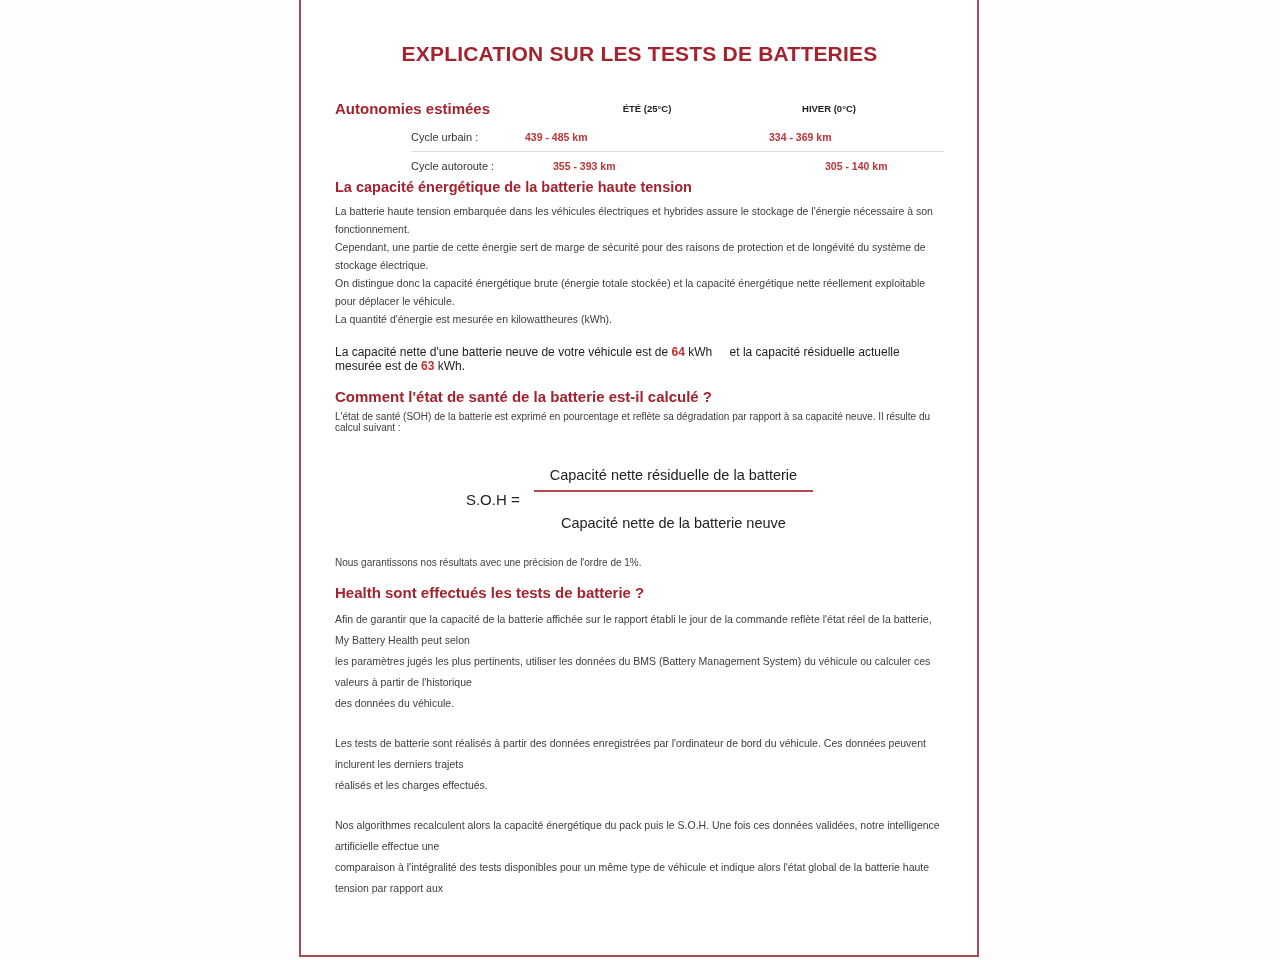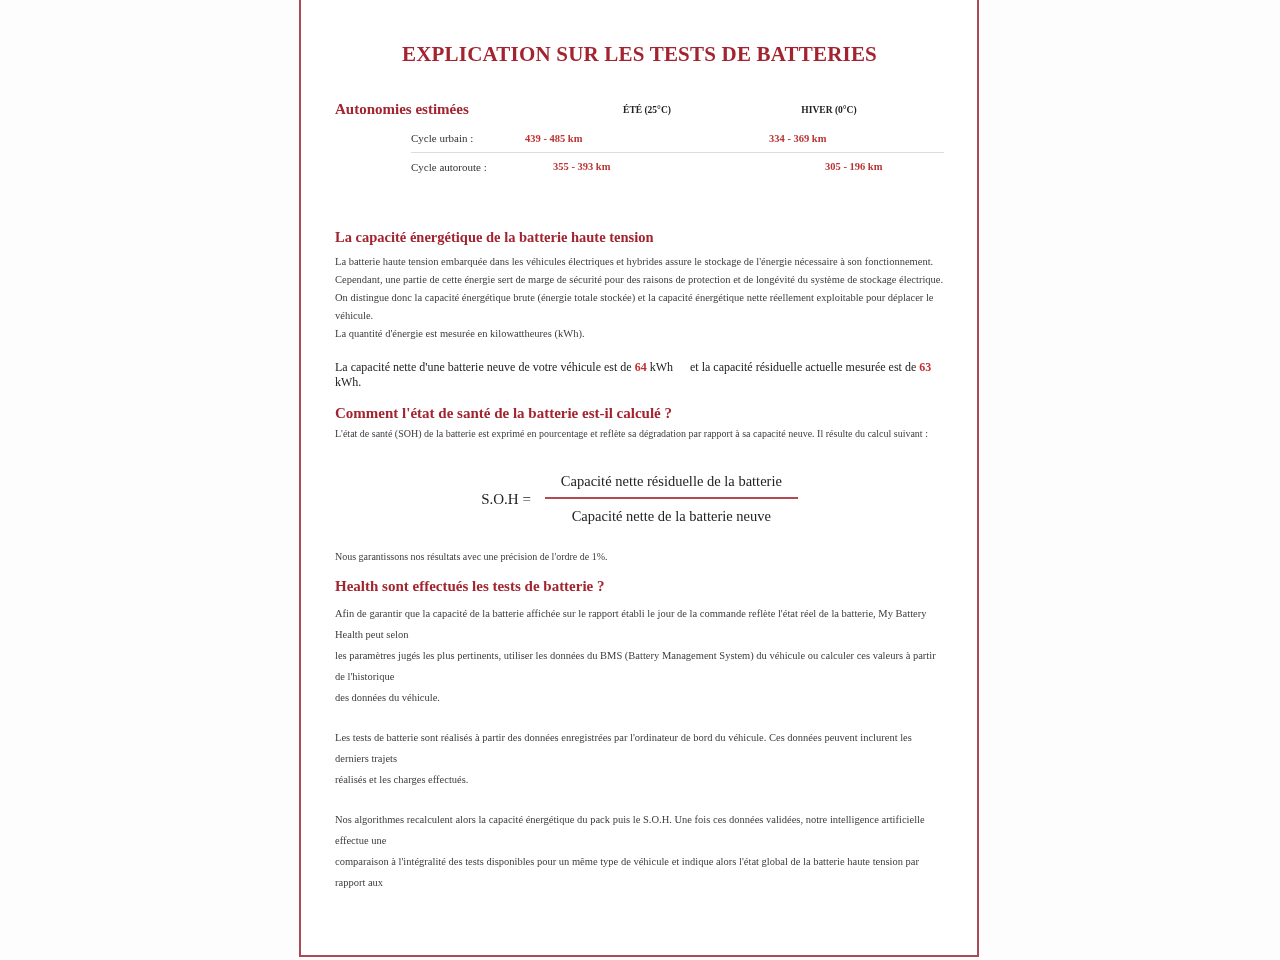--- a/index.html
+++ b/index.html
@@ -1,17 +1,17 @@
 <!DOCTYPE html>
 <html><head>
 <meta charset="utf-8">
 <style>
   * { margin:0; padding:0; box-sizing:border-box; }
   html,body { width:1280px; height:960px; background:#fdfdfd; font-family:"Liberation Sans", sans-serif; }
-  .canvas { position:relative; width:1280px; height:960px; overflow:hidden;font-family:Liberation Serif, serif; }
+  .canvas { position:relative; width:1280px; height:960px; overflow:hidden; }
   .page {
     position:absolute; left:299px; top:-2px; width:680px; height:959px;
     background:#fff; border:2px solid #aa4a56;
   }
   .content { padding:0 33px 0 34px; }
 
   .doc-title {
     margin-top:42px; text-align:center;
     font-size:21px; font-weight:bold; color:#a3242f; letter-spacing:0.2px;
   }
@@ -27,35 +27,35 @@
   }
   .a-row + .a-row { border-top:1px solid #ddd;gap:28px; }
   .a-rows { margin-top:6px; }
   .a-label { font-size:11px; color:#333; }
   .a-val { font-size:10.5px; font-weight:bold; color:#bc3434; }
 
   
   .sec-heading { font-size:14.5px; font-weight:bold; color:#a3242f; }
   .body-line { font-size:10.5px; color:#3d3d3d; line-height:18px; }
 
-  .sec-capacity { margin-top:49px; }
+  .sec-capacity { }
   .sec-capacity .body-lines { margin-top:7px; }
 
   .capacity-summary { margin-top:17px; font-size:12px; color:#222; }
   .capacity-summary .kv { font-weight:bold; color:#c22f2f; }
   .capacity-summary .gap { display:inline-block; width:14px; }
 
   .sec-soh { margin-top:15px; }
   .soh-intro { margin-top:6px; font-size:10px; color:#3d3d3d; }
 
   .formula { margin-top:34px; display:flex; justify-content:center; align-items:center; }
   .f-lhs { font-size:15px; color:#222; margin-right:14px; }
   .f-frac { text-align:center; font-size:14.5px; color:#222; }
   .f-num { padding:0 16px 7px 16px; border-bottom:2px solid #b24a50; }
-  .f-den { padding-top:9px; }
+  .f-den { padding-top:23px; }
 
   .guarantee { margin-top:26px; font-size:10px; color:#3d3d3d; }
 
   .sec-tests { margin-top:16px; }
   .sec-tests .para { margin-top:8px; }
   .sec-tests .para + .para { margin-top:19px; }
   .sec-tests .body-line { line-height:21px; }
 </style>
 </head>
 <body>
@@ -74,21 +74,21 @@
         </div>
         <div class="a-rows">
           <div class="a-row">
             <div class="a-label">Cycle urbain :</div>
             <div class="a-val">439 - 485 km</div>
             <div class="a-val">334 - 369 km</div>
           </div>
           <div class="a-row">
             <div class="a-label">Cycle autoroute :</div>
             <div class="a-val">355 - 393 km</div>
-            <div class="a-val">305 - 196 km</div>
+            <div class="a-val">305 - 140 km</div>
           </div>
         </div>
       </div>
 
       <div class="sec-capacity">
         <div class="sec-heading">La capacité énergétique de la batterie haute tension</div>
         <div class="body-lines">
           <div class="body-line">La batterie haute tension embarquée dans les véhicules électriques et hybrides assure le stockage de l'énergie nécessaire à son fonctionnement.</div>
           <div class="body-line">Cependant, une partie de cette énergie sert de marge de sécurité pour des raisons de protection et de longévité du système de stockage électrique.</div>
           <div class="body-line">On distingue donc la capacité énergétique brute (énergie totale stockée) et la capacité énergétique nette réellement exploitable pour déplacer le véhicule.</div>

